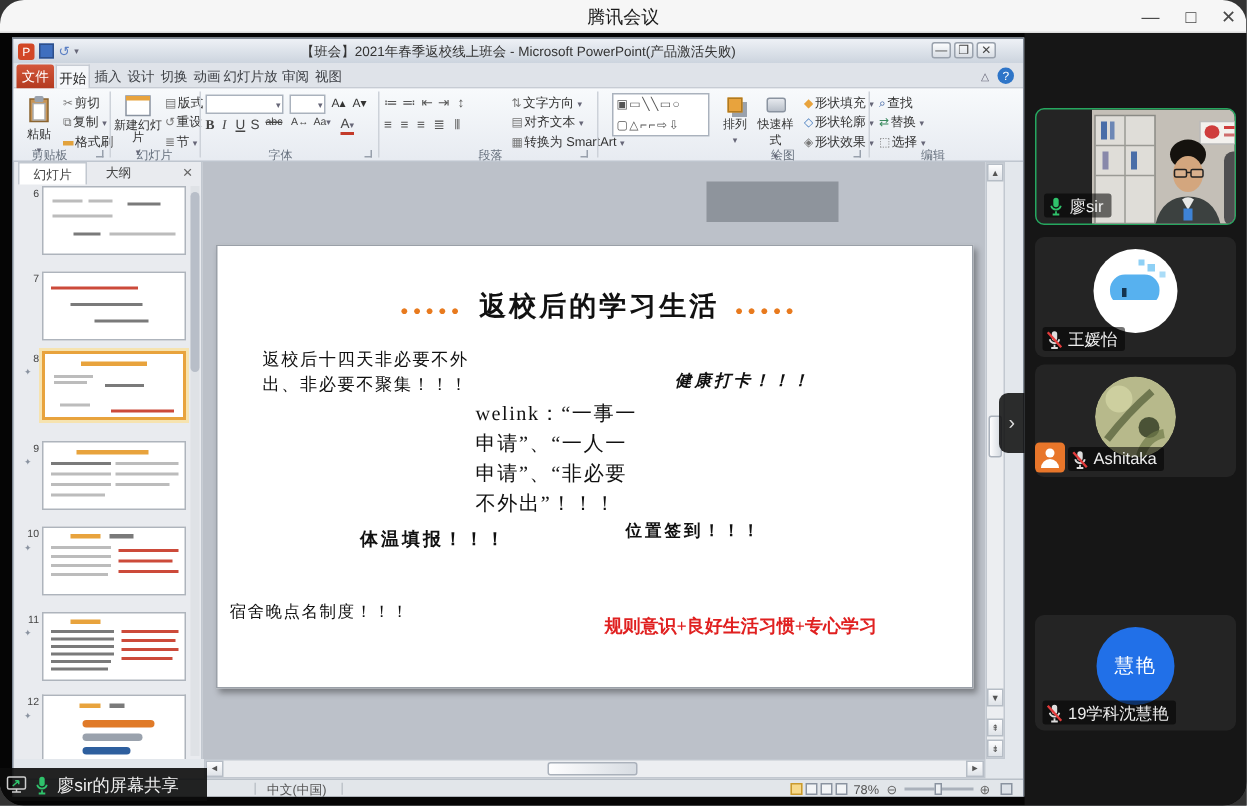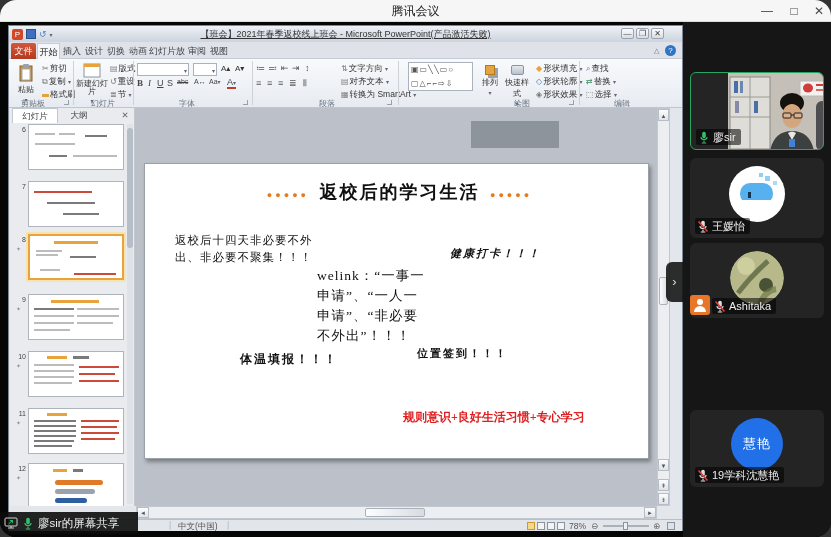--- a/index.html
+++ b/index.html
@@ -14,21 +14,21 @@
   .tm-btn{position:absolute;top:1px;width:20px;height:20px;text-align:center;line-height:20px;
           font-size:12px;color:#4a4a4a;}
 
   
   .share-area{position:absolute;left:0;top:22px;width:683px;height:515px;background:#050505;}
   .ppt{position:absolute;left:8px;top:3px;width:675px;height:506px;background:#e3e7ec;
        border:1px solid #7e8793;}
   .ppt-titlebar{position:absolute;left:0;top:0;width:673px;height:16px;
        background:linear-gradient(#eef1f6,#ccd4de);}
   .ppt-title{position:absolute;left:120px;right:120px;top:2px;text-align:center;font-size:9px;color:#333;
-       white-space:nowrap;overflow:hidden;text-decoration:underline;}
+       white-space:nowrap;overflow:hidden;}
   .ppt-winbtn{position:absolute;top:2px;width:13px;height:11px;font-size:8px;line-height:10px;text-align:center;
        color:#444;background:linear-gradient(#fbfcfd,#d8dde4);border:1px solid #9aa2ad;border-radius:2px;}
   .qat{position:absolute;left:3px;top:2px;height:12px;display:flex;gap:3px;align-items:center;}
 
   
   .tabrow{position:absolute;left:0;top:16px;width:673px;height:17px;background:#dfe3e9;
           border-bottom:1px solid #c7ccd4;}
   .rtab{position:absolute;top:1px;height:16px;font-size:9px;line-height:16px;text-align:center;color:#3c3f44;}
   .rtab.file{background:linear-gradient(#d4573a,#b33a20);color:#fff;border-radius:2px 2px 0 0;}
   .rtab.active{background:#f5f7fa;border:1px solid #c7ccd4;border-bottom:none;color:#222;}
@@ -323,34 +323,35 @@
         </div>
 
         <div style="position:absolute;right:1px;top:16px;width:6px;height:380px;background:#dfe2e6;">
           <div style="position:absolute;left:0;top:4px;width:6px;height:120px;background:#b8bec8;border-radius:3px;"></div>
         </div>
       </div>
 
       <div class="canvas">
         <div style="position:absolute;left:336px;top:13px;width:88px;height:27px;background:#8e949c;"></div>
         <div class="slide">
-          <div style="position:absolute;left:0;right:0;top:16px;text-align:center;transform:translateX(-18px);white-space:nowrap;margin-left:42px;">
+          <div style="position:absolute;left:0;right:0;top:28px;text-align:center;transform:translateX(-18px);white-space:nowrap;margin-left:42px;">
             <span class="dots">●●●●●</span>
             <span class="stext" style="position:static;font-size:18px;font-weight:bold;letter-spacing:2px;margin:0 6px;">返校后的学习生活</span>
             <span class="dots">●●●●●</span>
           </div>
           <div class="stext" style="left:30px;top:68px;font-size:11.5px;line-height:17px;letter-spacing:1px;">返校后十四天非必要不外
 出、非必要不聚集！！！</div>
           <div class="stext" style="left:305px;top:82px;font-size:11px;font-weight:bold;font-style:italic;letter-spacing:2px;">健康打卡！！！</div>
           <div class="stext" style="left:172px;top:102px;font-size:13.5px;font-weight:normal;line-height:20px;letter-spacing:1px;">welink：“一事一
 申请”、“一人一
 申请”、“非必要
 不外出”！！！</div>
           <div class="stext" style="left:95px;top:187px;font-size:12px;font-weight:bold;letter-spacing:2px;">体温填报！！！</div>
           <div class="stext" style="left:272px;top:182px;font-size:11px;font-weight:bold;letter-spacing:2px;">位置签到！！！</div>
+          <div class="stext" style="left:8px;top:236px;font-size:11px;letter-spacing:1px;">宿舍晚点名制度！！！</div>
           <div class="stext" style="left:258px;top:245px;font-size:12px;font-weight:bold;color:#e02020;">规则意识+良好生活习惯+专心学习</div>
         </div>
       </div>
 
       <div class="vsb">
         <div class="sbbtn" style="top:0;">▲</div>
         <div class="sbthumb" style="top:168px;height:28px;"></div>
         <div class="sbbtn" style="top:350px;">▼</div>
         <div class="sbbtn" style="top:370px;">⇞</div>
         <div class="sbbtn" style="top:384px;">⇟</div>

